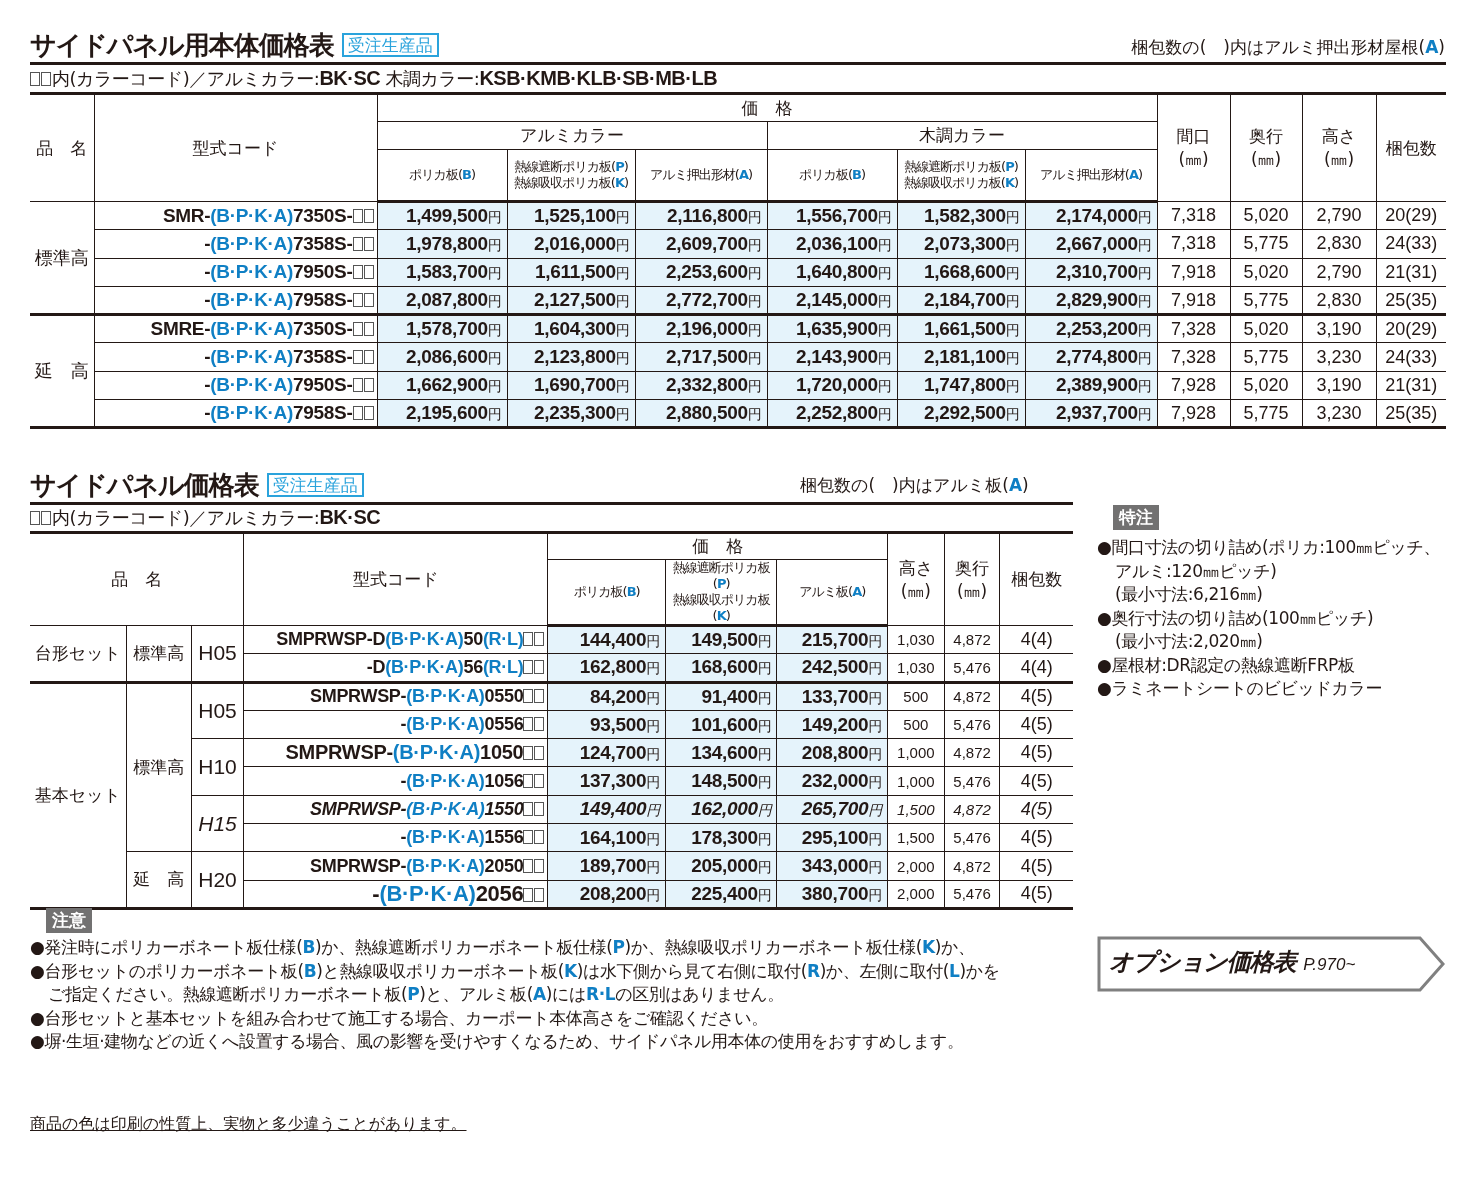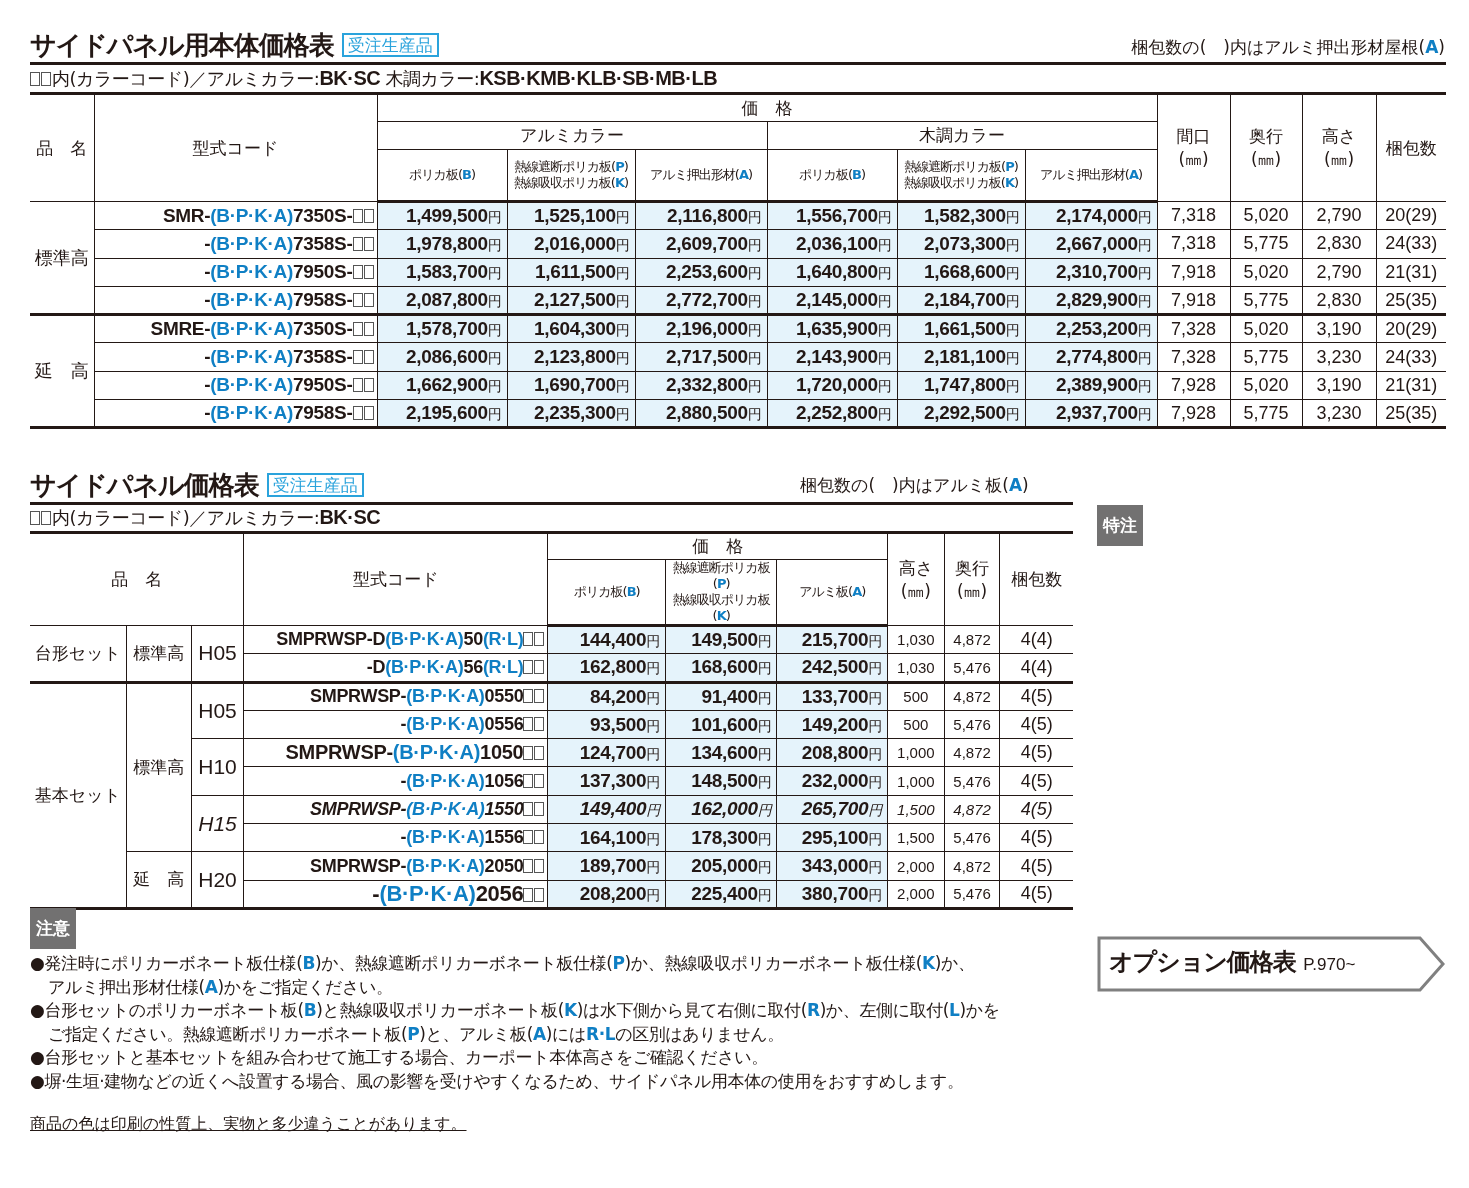--- a/index.html
+++ b/index.html
@@ -28,26 +28,26 @@
   td.code { font-family: "Liberation Sans", sans-serif; font-weight: bold; font-size: 19px; text-align: right; padding-right: 2px; letter-spacing: -0.3px; }
   td.cat { font-size: 18px; text-align: center; }
   td.cat2 { font-size: 17px; }
   tr.thick-top td { border-top: 3px solid #231815; margin-left: 15px; }
   table.tbl { border-top: 3px solid #231815; border-bottom: 3px solid #231815; }
   table.tbl tr:first-child th { border-top: none; }
   table.tbl th:first-child, table.tbl td:first-child { border-left: none; }
   table.tbl th:last-child, table.tbl td:last-child { border-right: none; }
   .hdr-bottom th { border-bottom: 3px solid #231815; }
 
-  .label-box { display: inline-block; background: #727171; color: #fff; font-weight: bold; font-size: 17px; padding: 9px 6px; }
+  .label-box { display: inline-block; background: #727171; color: #fff; font-weight: bold; font-size: 17px; padding: 1px 6px; margin-left: 16px; }
   .notes p { font-size: 17px; line-height: 23.5px; white-space: nowrap; letter-spacing: -0.4px; }
   .notes p.indent { padding-left: 18px; }
   .foot p { font-size: 16px; line-height: 22px; color: #231815; white-space: nowrap; }
 
-  .opt { width: 345px; height: 54px; }
+  .opt { width: 345px; height: 54px; font-style: italic; }
   .opt svg { position: absolute; left: 0; top: 0; }
   .opt .t { position: absolute; left: 12px; top: 10px; font-size: 24px; font-weight: bold; white-space: nowrap; letter-spacing: -1px; }
   .opt .p { font-size: 17px; font-weight: normal; letter-spacing: 0; font-family: "Liberation Sans", sans-serif; }
 </style>
 </head>
 <body>
 
 <div class="abs sec-title" style="left:30px; top:28px;">
   <span>サイドパネル用本体価格表</span><span class="badge">受注生産品</span>
 </div>
@@ -345,27 +345,35 @@
         <td class="price"><span>380,700</span><span class="yen">円</span></td>
         <td class="num" style="font-size:15px;">2,000</td>
         <td class="num" style="font-size:15px;">5,476</td>
         <td class="num">4(5)</td>
       </tr>
     </tbody>
 </table>
 
 <div class="abs" style="left:1097px; top:505px;">
   <span class="label-box">特注</span>
+  <div class="notes" style="margin-top:6px;" id="special-lines">
+      <p>●間口寸法の切り詰め(ポリカ:100㎜ピッチ、</p>
+      <p class="indent">アルミ:120㎜ピッチ)</p>
+      <p class="indent">(最小寸法:6,216㎜)</p>
+      <p>●奥行寸法の切り詰め(100㎜ピッチ)</p>
+      <p class="indent">(最小寸法:2,020㎜)</p>
+      <p>●屋根材:DR認定の熱線遮断FRP板</p>
+      <p>●ラミネートシートのビビッドカラー</p>
+    </div>
 </div>
 
 <div class="abs" style="left:30px; top:908px;">
   <span class="label-box">注意</span>
   <div class="notes" style="margin-top:3px;" id="caution-lines">
       <p><span>●発注時にポリカーボネート板仕様(</span><span class="blue">B</span><span>)か、熱線遮断ポリカーボネート板仕様(</span><span class="blue">P</span><span>)か、熱線吸収ポリカーボネート板仕様(</span><span class="blue">K</span><span>)か、</span></p>
-      <p class="indent"><span>アルミ押出形材仕様(</span><span class="blue">A</span><span>)かをご指定ください。</span></p>
       <p><span>●台形セットのポリカーボネート板(</span><span class="blue">B</span><span>)と熱線吸収ポリカーボネート板(</span><span class="blue">K</span><span>)は水下側から見て右側に取付(</span><span class="blue">R</span><span>)か、左側に取付(</span><span class="blue">L</span><span>)かを</span></p>
       <p class="indent"><span>ご指定ください。熱線遮断ポリカーボネート板(</span><span class="blue">P</span><span>)と、アルミ板(</span><span class="blue">A</span><span>)には</span><span class="blue">R·L</span><span>の区別はありません。</span></p>
       <p><span>●台形セットと基本セットを組み合わせて施工する場合、カーポート本体高さをご確認ください。</span></p>
       <p><span>●塀·生垣·建物などの近くへ設置する場合、風の影響を受けやすくなるため、サイドパネル用本体の使用をおすすめします。</span></p>
     </div>
 </div>
 
 <div class="abs opt" style="left:1097px; top:936px;">
   <svg width="350" height="58">
     <polygon points="2,2 323,2 346,28 323,54 2,54" fill="#ffffff" stroke="#808080" stroke-width="3"></polygon>

